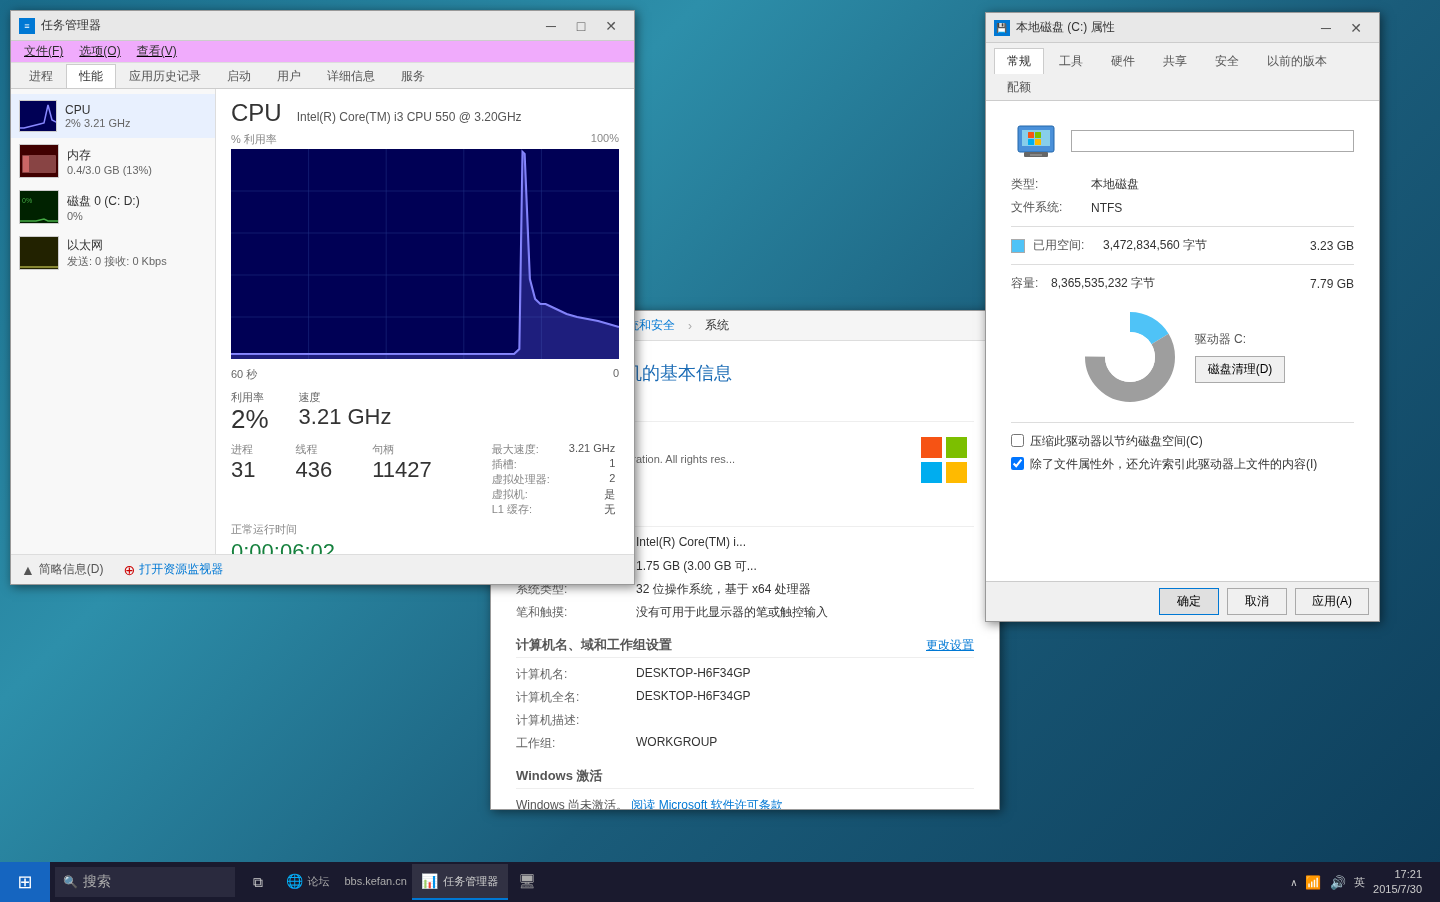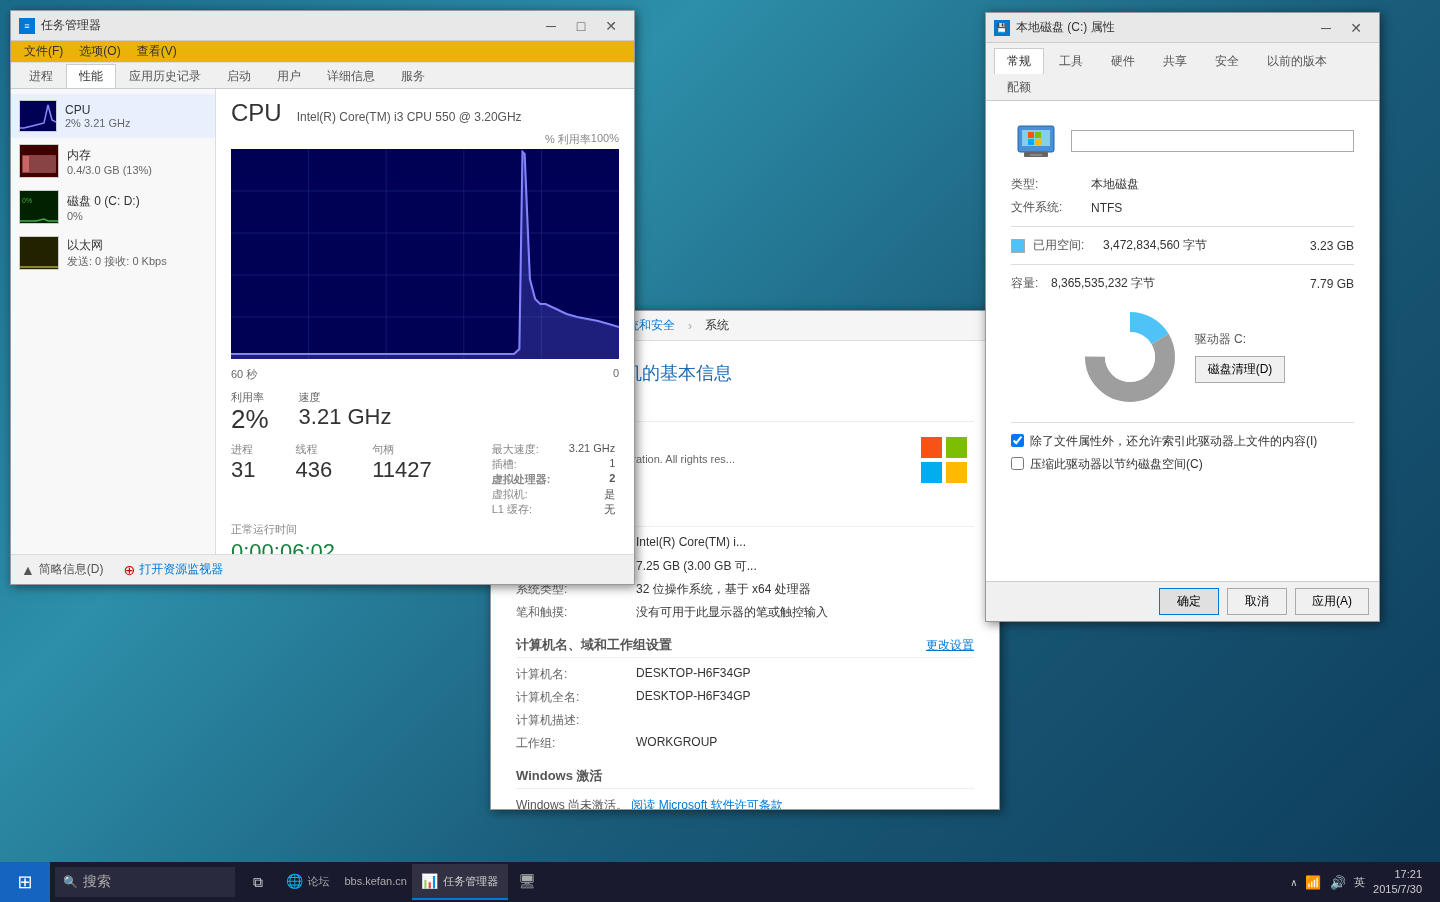--- a/index.html
+++ b/index.html
@@ -130,26 +130,27 @@
       display: flex;
       align-items: center;
       justify-content: center;
       font-size: 14px;
       cursor: pointer;
       color: #555;
     }
 
     .menu-bar {
       height: 22px;
-      background: #eab308;
+      background: #f0abfc;
       display: flex;
       align-items: center;
       padding: 0 5px;
       border-bottom: 1px solid #ddd;
       flex-shrink: 0;
+      text-decoration: underline;
     }
     .menu-item {
       padding: 0 8px;
       height: 22px;
       display: flex;
       align-items: center;
       font-size: 12px;
       color: #333;
       cursor: pointer;
     }
@@ -716,21 +717,21 @@
         </div>
       </div>
 
       <div class="main-content">
         <div class="cpu-header">
           <span class="cpu-title">CPU</span>
           <span class="cpu-subtitle">Intel(R) Core(TM) i3 CPU 550 @ 3.20GHz</span>
         </div>
 
         <div class="chart-wrapper">
-          <div style="display:flex; justify-content:flex-end; font-size:11px; color:#888; margin-bottom:2px;">
+          <div style="display:flex; justify-content:space-between; font-size:11px; color:#888; margin-bottom:2px;">
             <span>% 利用率</span>
             <span>100%</span>
           </div>
           <div class="chart-area">
             <svg class="cpu-chart" viewBox="0 0 370 210" preserveAspectRatio="none">
               <rect width="370" height="210" fill="#000055"></rect>
 
               <line x1="0" y1="42" x2="370" y2="42" stroke="#223388" stroke-width="0.5"></line>
               <line x1="0" y1="84" x2="370" y2="84" stroke="#223388" stroke-width="0.5"></line>
               <line x1="0" y1="126" x2="370" y2="126" stroke="#223388" stroke-width="0.5"></line>
@@ -777,21 +778,21 @@
           </div>
           <div style="margin-left:20px;">
             <div style="display:flex; justify-content:space-between; gap:30px;">
               <span style="color:#888;">最大速度:</span>
               <span>3.21 GHz</span>
             </div>
             <div style="display:flex; justify-content:space-between; gap:30px;">
               <span style="color:#888;">插槽:</span>
               <span>1</span>
             </div>
-            <div style="display:flex; justify-content:space-between; gap:46px;font-weight:bold;">
+            <div style="display:flex; justify-content:space-between; gap:46px;">
               <span style="color:#888;">虚拟处理器:</span>
               <span>2</span>
             </div>
             <div style="display:flex; justify-content:space-between; gap:30px;">
               <span style="color:#888;">虚拟机:</span>
               <span>是</span>
             </div>
             <div style="display:flex; justify-content:space-between; gap:25px;">
               <span style="color:#888;">L1 缓存:</span>
               <span>无</span>
@@ -847,21 +848,21 @@
         </div>
       </div>
 
       <div class="sys-subsection">系统</div>
       <div class="sys-info-row">
         <span class="sys-info-label">处理器:</span>
         <span class="sys-info-value">Intel(R) Core(TM) i...</span>
       </div>
       <div class="sys-info-row">
         <span class="sys-info-label">安装内存(RAM):</span>
-        <span class="sys-info-value">7.25 GB (3.00 GB 可...</span>
+        <span class="sys-info-value">1.75 GB (3.00 GB 可...</span>
       </div>
       <div class="sys-info-row">
         <span class="sys-info-label">系统类型:</span>
         <span class="sys-info-value">32 位操作系统，基于 x64 处理器</span>
       </div>
       <div class="sys-info-row">
         <span class="sys-info-label">笔和触摸:</span>
         <span class="sys-info-value">没有可用于此显示器的笔或触控输入</span>
       </div>
 
@@ -975,26 +976,26 @@
         </svg>
         <div style="margin-left:15px; font-size:12px; color:#555;">
           <div>驱动器 C:</div>
           <button class="disk-clean-btn" style="margin-top:8px;">磁盘清理(D)</button>
         </div>
       </div>
 
       <hr class="divider-line">
 
       <div class="checkbox-row">
+        <input type="checkbox" id="compress-cb" style="">
+        <label for="compress-cb" style="font-size:12px;">压缩此驱动器以节约磁盘空间(C)</label>
+      </div>
+      <div class="checkbox-row">
         <input type="checkbox" id="index-cb" checked="" style="">
         <label for="index-cb" style="font-size:12px;">除了文件属性外，还允许索引此驱动器上文件的内容(I)</label>
-      </div>
-      <div class="checkbox-row">
-        <input type="checkbox" id="compress-cb" style="">
-        <label for="compress-cb" style="font-size:12px;">压缩此驱动器以节约磁盘空间(C)</label>
       </div>
     </div>
 
     <div class="prop-footer">
       <button class="prop-btn primary">确定</button>
       <button class="prop-btn">取消</button>
       <button class="prop-btn">应用(A)</button>
     </div>
   </div>
 

